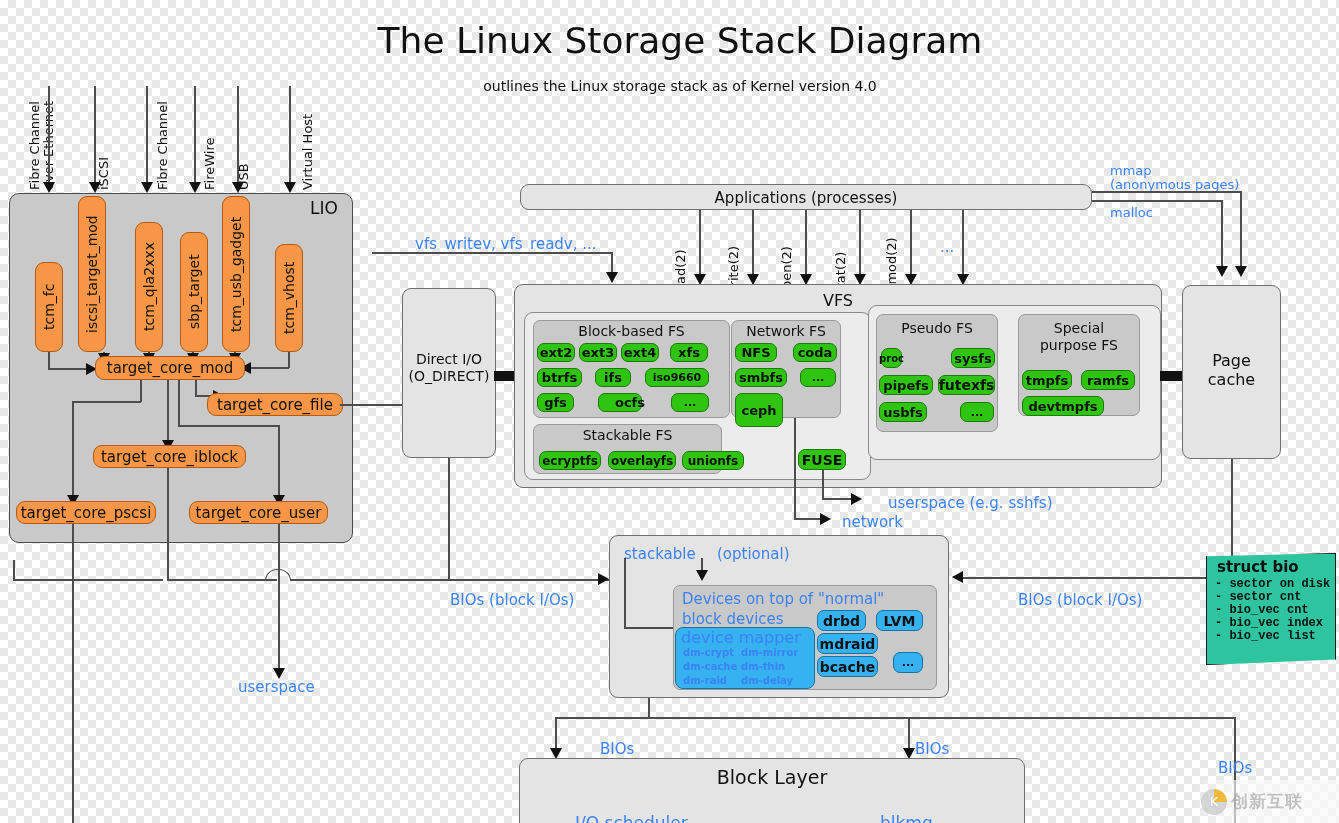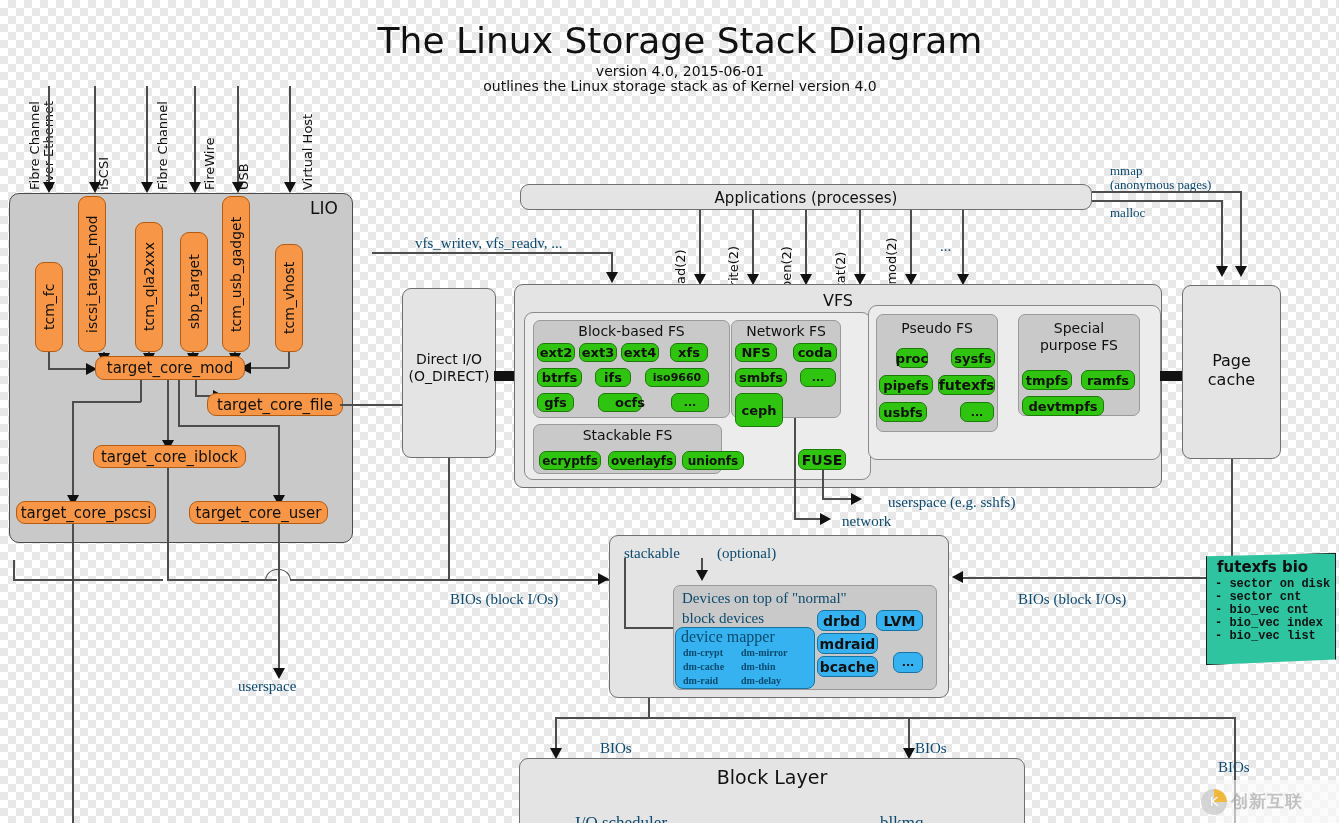--- a/index.html
+++ b/index.html
@@ -43,21 +43,21 @@
 
   
   .ln{position:absolute;background:#4d4d4d;}
   .lnh{height:1.6px;}
   .lnv{width:1.6px;}
   .lnkv{width:2px;}
   .arrowD{position:absolute;width:0;height:0;border-left:6px solid transparent;border-right:6px solid transparent;border-top:11px solid #111;}
   .arrowR{position:absolute;width:0;height:0;border-top:6px solid transparent;border-bottom:6px solid transparent;border-left:11px solid #111;}
   .arrowL{position:absolute;width:0;height:0;border-top:6px solid transparent;border-bottom:6px solid transparent;border-right:11px solid #111;}
 
-  .txt{position:absolute;font-size:13px;color:#0c4a6e;white-space:nowrap;font-family:Liberation Serif, serif;}
+  .txt{position:absolute;font-size:13px;color:#3b82f6;white-space:nowrap;}
   .txt15{font-size:15px;}
   .txtv{position:absolute;font-size:13px;color:#111;white-space:nowrap;writing-mode:vertical-rl;transform:rotate(180deg);}
 
   
   .bioflag{
     position:absolute;background:#2fc4a0;border:1.5px solid #1b1b1b;
     color:#111;
     clip-path:polygon(0% 3%,100% 0%,100% 95%,0% 100%);
   }
   .bioflag .ttl{position:absolute;left:10px;top:4px;font-size:15px;font-weight:bold;}
@@ -74,21 +74,20 @@
       background:conic-gradient(#efb01e 0 25%,#cfcfcf 0 100%);
       display:flex;align-items:center;justify-content:center;font-size:13px;color:#fff;}
   #wm .wt{font-size:17px;font-weight:bold;color:#b9b9b9;letter-spacing:1px;}
 </style>
 </head>
 <body>
 
 <div id="stage">
 
   <div class="abs title" style="left:300px;top:20px;width:760px;">The Linux Storage Stack Diagram</div>
-  <div class="abs subtitle" style="left:300px;top:63px;width:760px;">version 4.0, 2015-06-01</div>
   <div class="abs subtitle" style="left:300px;top:78px;width:760px;">outlines the Linux storage stack as of Kernel version 4.0</div>
 
   <div class="txtv" style="left:27px;top:75px;height:115px;">Fibre Channel</div>
   <div class="txtv" style="left:41px;top:88px;height:102px;">over Ethernet</div>
   <div class="txtv" style="left:96px;top:120px;height:70px;">iSCSI</div>
   <div class="txtv" style="left:155px;top:86px;height:104px;">Fibre Channel</div>
   <div class="txtv" style="left:202px;top:105px;height:85px;">FireWire</div>
   <div class="txtv" style="left:236px;top:131px;height:59px;">USB</div>
   <div class="txtv" style="left:300px;top:90px;height:100px;">Virtual Host</div>
 
@@ -257,21 +256,21 @@
   <div class="pill green" style="left:608px;top:451px;width:68px;height:19px;font-size:12px;">overlayfs</div>
   <div class="pill green" style="left:682px;top:451px;width:62px;height:19px;font-size:12px;">unionfs</div>
 
   <div class="pill green" style="left:798px;top:449px;width:48px;height:21px;font-size:14px;">FUSE</div>
 
   <div class="abs gbox2" style="left:868px;top:305px;width:293px;height:155px;"></div>
 
   <div class="abs gbox3" style="left:876px;top:314px;width:122px;height:118px;">
     <div class="boxlabel c" style="top:5px;font-size:14px;">Pseudo FS</div>
   </div>
-  <div class="pill green" style="left:881px;top:348px;width:32px;height:20px;font-size:13px;margin-left:15px;">proc</div>
+  <div class="pill green" style="left:881px;top:348px;width:21px;height:20px;font-size:10px;">proc</div>
   <div class="pill green" style="left:951px;top:348px;width:44px;height:20px;font-size:13px;">sysfs</div>
   <div class="pill green" style="left:879px;top:375px;width:54px;height:20px;font-size:13px;">pipefs</div>
   <div class="pill green" style="left:938px;top:375px;width:57px;height:20px;font-size:14px;">futexfs</div>
   <div class="pill green" style="left:879px;top:402px;width:48px;height:20px;font-size:13px;">usbfs</div>
   <div class="pill green" style="left:960px;top:402px;width:34px;height:20px;font-size:11px;">...</div>
 
   <div class="abs gbox3" style="left:1018px;top:314px;width:122px;height:102px;">
     <div class="boxlabel c" style="top:5px;font-size:14px;">Special</div>
     <div class="boxlabel c" style="top:22px;font-size:14px;">purpose FS</div>
   </div>
@@ -324,21 +323,21 @@
   <div class="pill blue" style="left:876px;top:610px;width:47px;height:21px;font-size:14px;">LVM</div>
   <div class="pill blue" style="left:817px;top:633px;width:61px;height:21px;font-size:14px;">mdraid</div>
   <div class="pill blue" style="left:817px;top:656px;width:61px;height:21px;font-size:14px;">bcache</div>
   <div class="pill blue" style="left:893px;top:652px;width:30px;height:21px;font-size:11px;">...</div>
 
   <div class="ln lnh abs" style="left:960px;top:577px;width:268px;"></div>
   <div class="arrowL" style="left:952px;top:571px;"></div>
   <div class="txt txt15" style="left:1018px;top:591px;">BIOs (block I/Os)</div>
 
   <div class="bioflag" style="left:1206px;top:553px;width:128px;height:110px;">
-    <div class="ttl">futexfs bio</div>
+    <div class="ttl">struct bio</div>
     <ul>
       <li>- sector on disk</li>
       <li>- sector cnt</li>
       <li>- bio_vec cnt</li>
       <li>- bio_vec index</li>
       <li>- bio_vec list</li>
     </ul>
   </div>
 
   <div class="ln lnv abs" style="left:648px;top:698px;height:20px;"></div>

